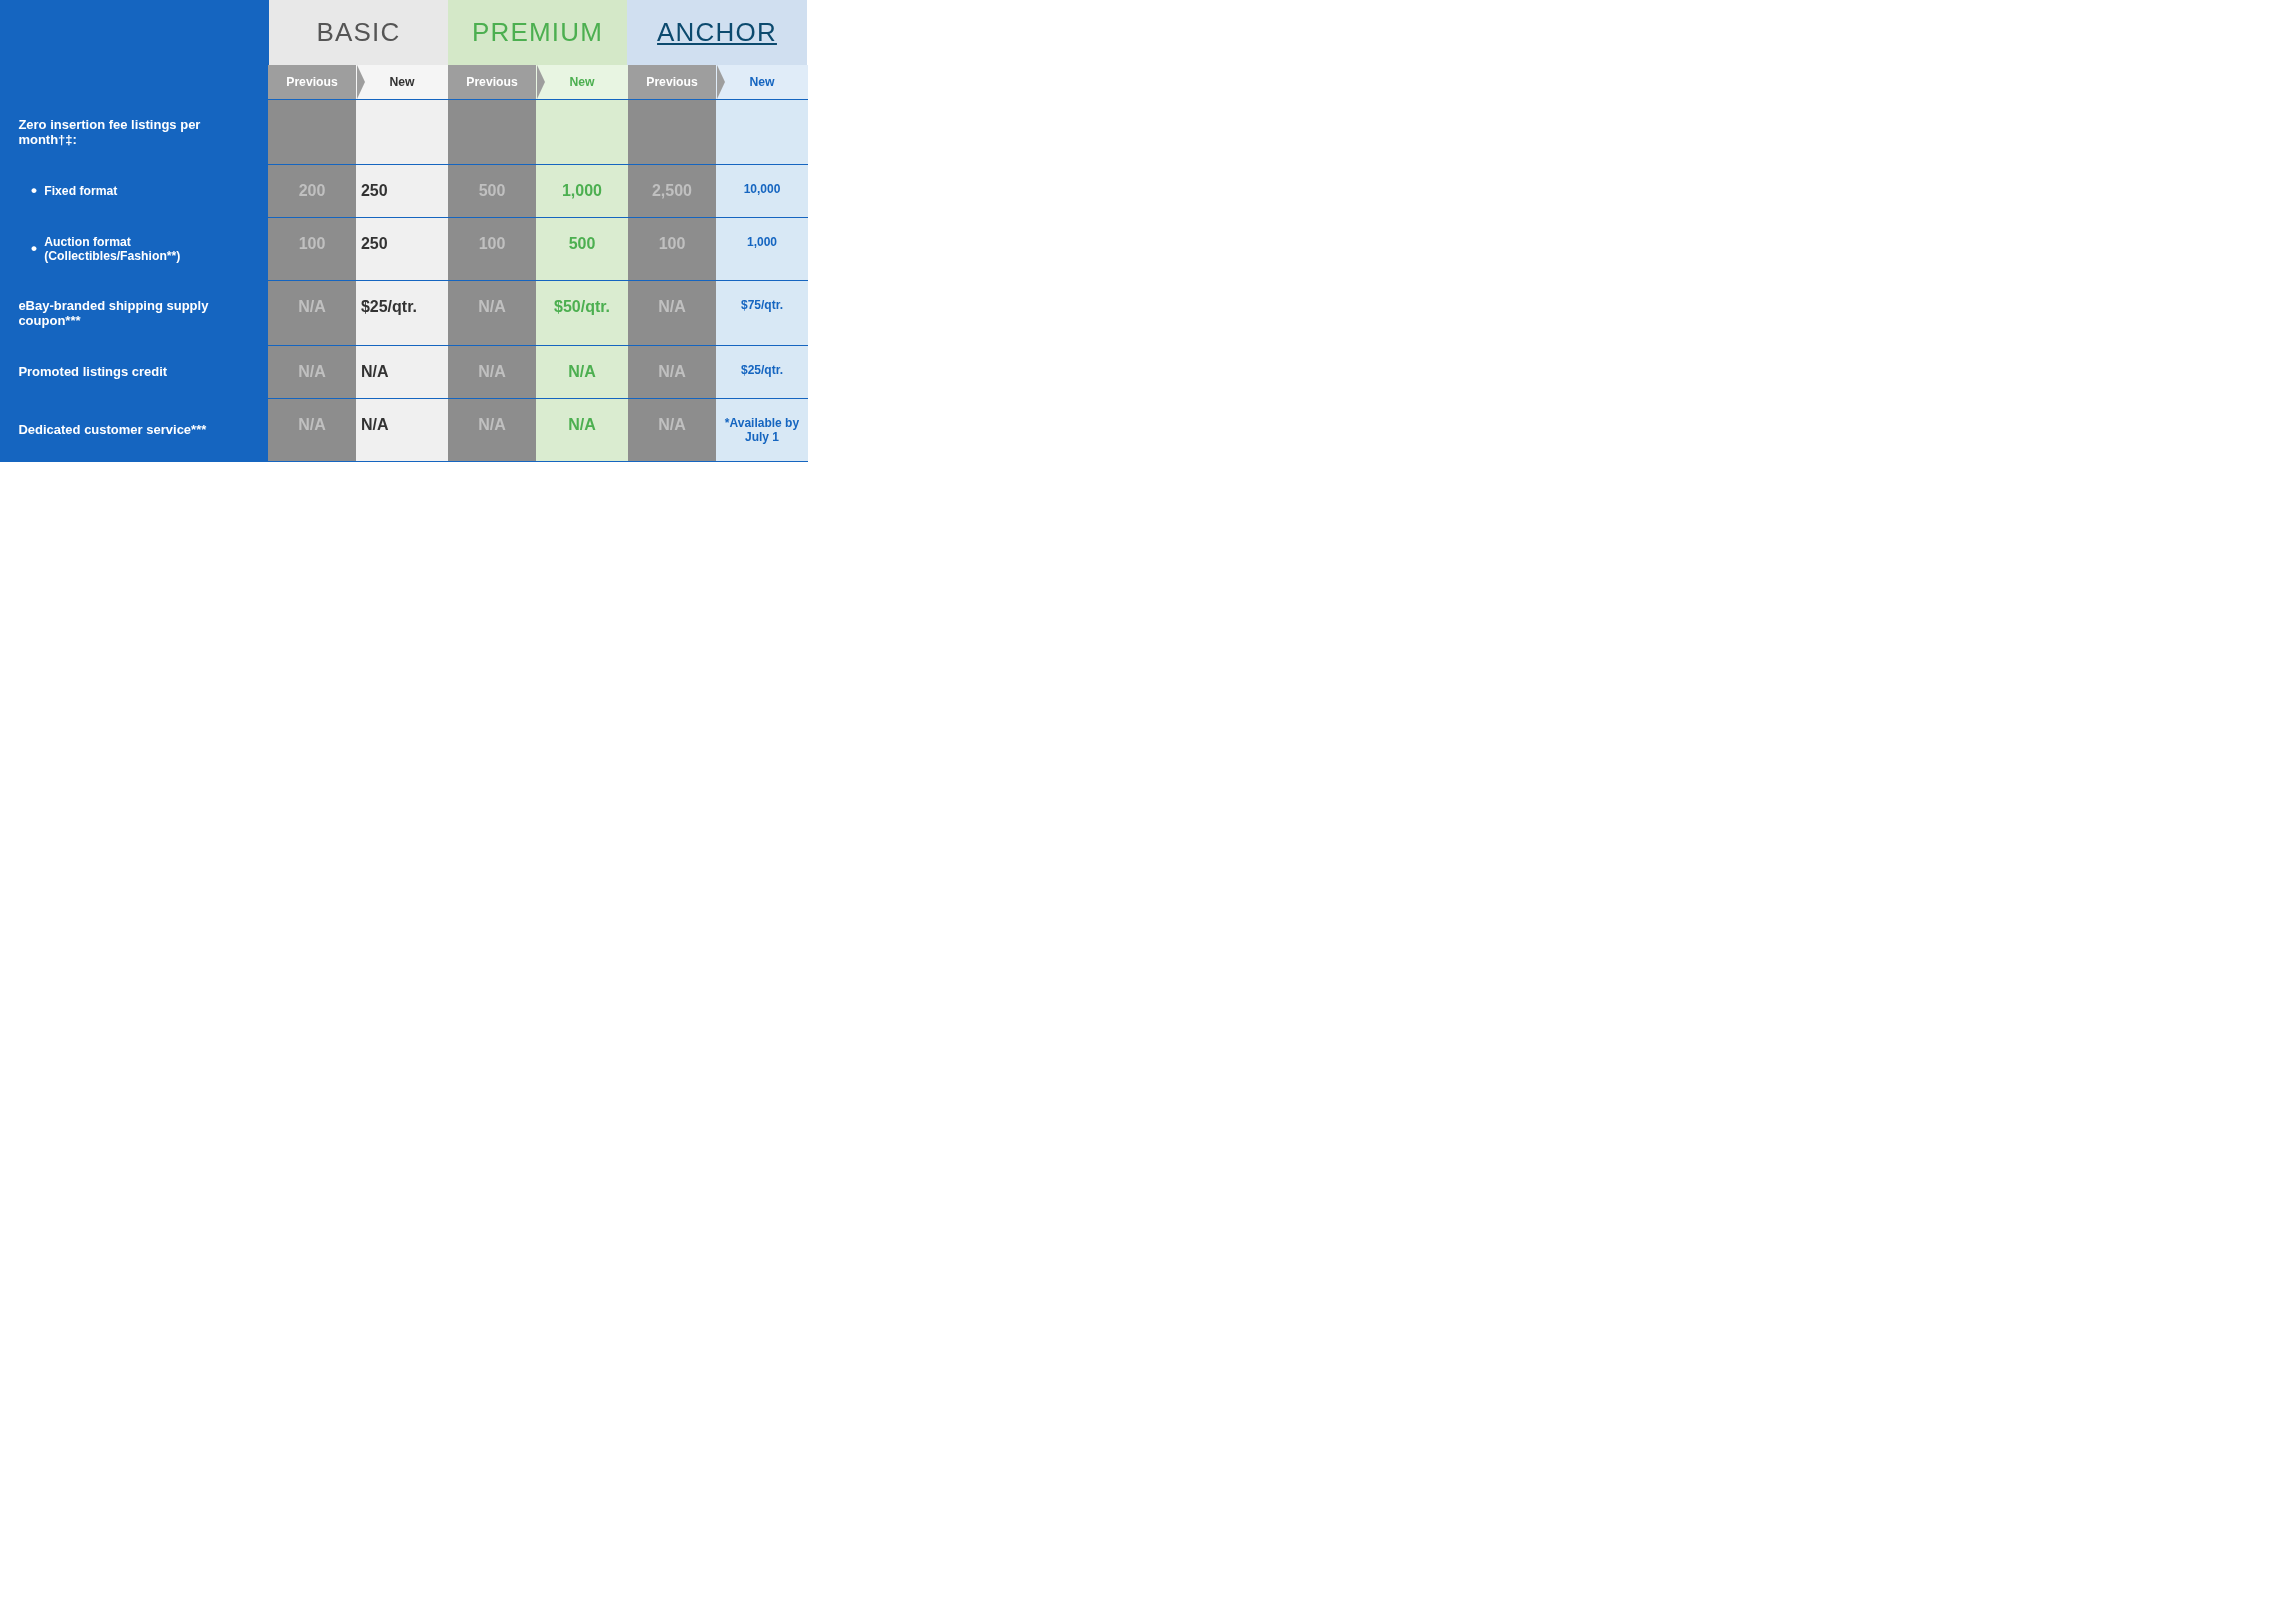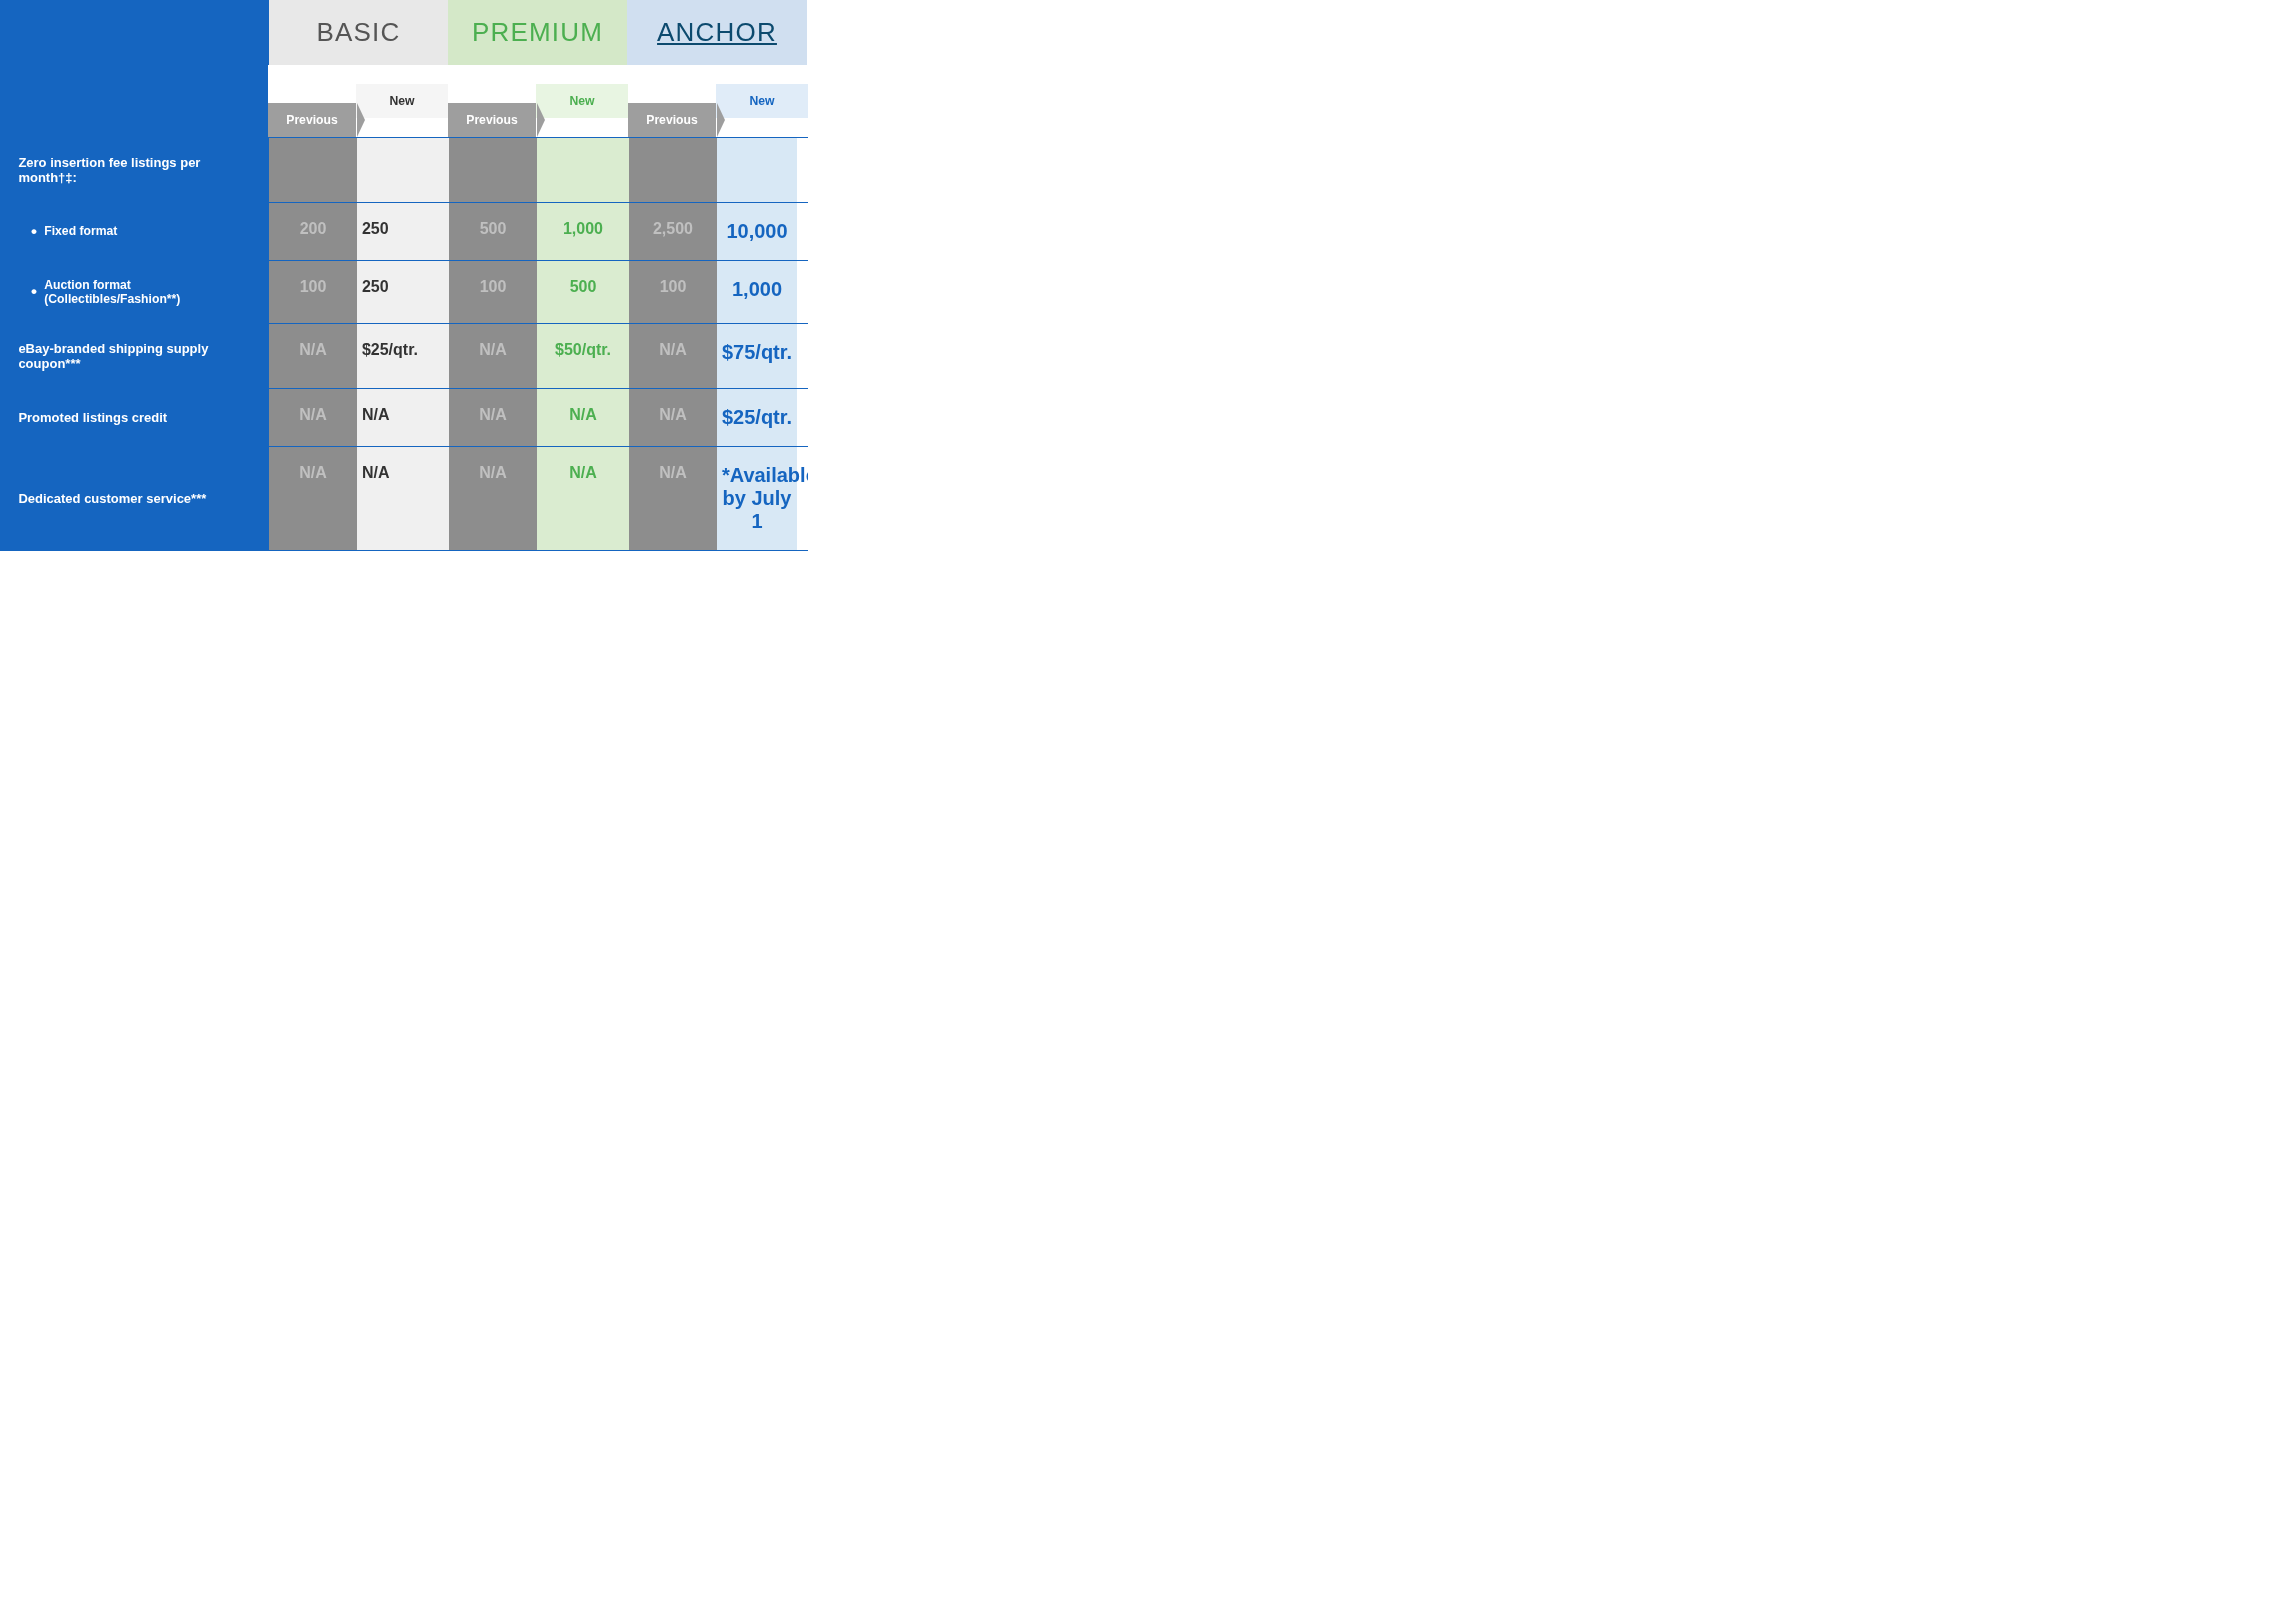--- a/index.html
+++ b/index.html
@@ -72,21 +72,20 @@
     }
     .prev-cell {
       width: 88px;
       background: #9e9e9e;
       text-align: center;
       padding: 9.8px 4.9px;
       color: #fff;
       font-size: 12.2px;
       font-weight: bold;
       position: relative;
-      margin-top: 38px;
     }
     .prev-cell::after {
       content: '';
       position: absolute;
       right: -8.6px;
       top: 0;
       bottom: 0;
       width: 0;
       height: 0;
       border-top: 17px solid transparent;
@@ -171,26 +170,26 @@
     .val-new-premium {
       width: 92px;
       background: #daecd0;
       text-align: center;
       padding: 17px 4.9px;
       color: #4caf50;
       font-size: 16px;
       font-weight: bold;
     }
     .val-new-anchor {
-      width: 80px;
+      width: 92px;
       background: #d8e8f5;
       text-align: center;
       padding: 17px 4.9px;
       color: #1565c0;
-      font-size: 20px;
+      font-size: 12px;
       font-weight: bold;
     }
     
     .data-row.header-feature .val-prev,
     .data-row.header-feature .val-new-basic,
     .data-row.header-feature .val-new-premium,
     .data-row.header-feature .val-new-anchor {
       padding: 31px 4.9px;
     }
 

